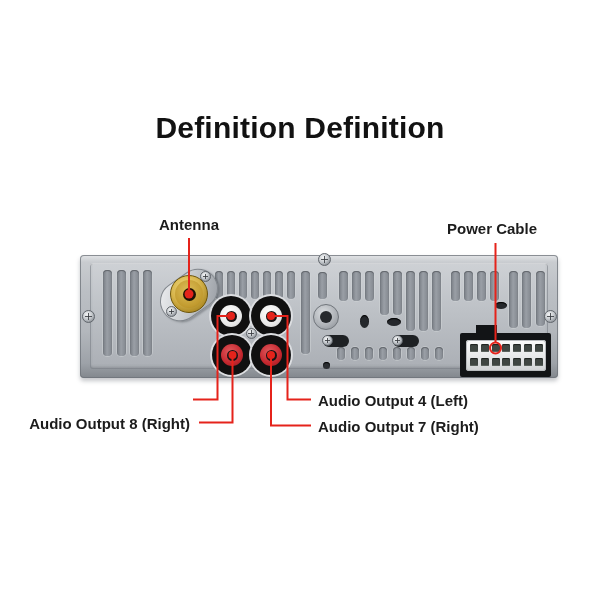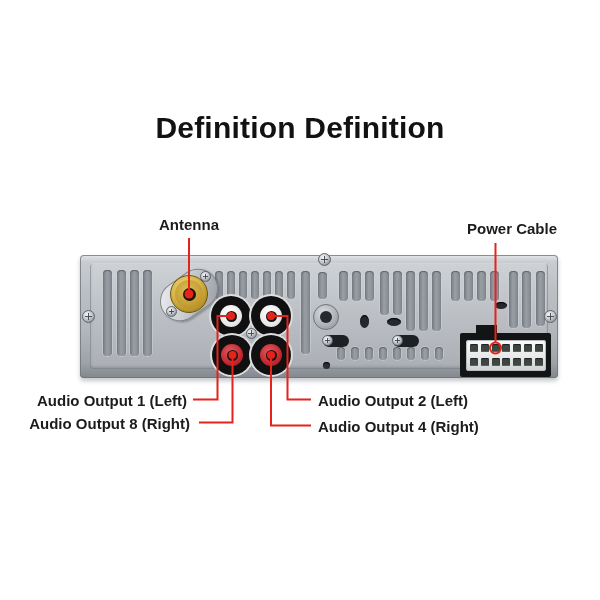--- a/index.html
+++ b/index.html
@@ -4,21 +4,21 @@
 <style>
   html,body{margin:0;padding:0;background:#fff;}
   .stage{position:relative;width:600px;height:600px;background:#ffffff;
          font-family:"Liberation Sans",sans-serif;overflow:hidden;}
 
   
   .title{position:absolute;left:0;top:111px;width:600px;text-align:center;
          font-size:30px;font-weight:bold;color:#121212;letter-spacing:.2px;}
   .callout-label{position:absolute;font-size:15px;font-weight:bold;color:#1c1c1c;white-space:nowrap;}
   .lbl-antenna{left:189px;top:216px;transform:translateX(-50%);}
-  .lbl-power{left:512px;top:220px;transform:translateX(-50%);}
+  .lbl-power{left:492px;top:220px;transform:translateX(-50%);}
   .lbl-ao1l{right:413px;top:392px;}
   .lbl-ao1r{right:410px;top:415px;}
   .lbl-ao2l{left:318px;top:392px;}
   .lbl-ao2r{left:318px;top:418px;}
 
   
   .panel{position:absolute;left:80px;top:255px;width:478px;height:123px;border-radius:4px;
          background:linear-gradient(180deg,#e3e5e7 0px,#c9ccd0 7px,#bbbfc4 30%,#b3b7bc 62%,#9da2a8 88%,#82878d 100%);
          box-shadow:0 3px 4px rgba(90,95,102,.35), inset 0 0 0 1px rgba(108,113,120,.75);}
   .inner-face{position:absolute;left:10px;top:8px;width:458px;height:106px;border-radius:3px;
@@ -79,24 +79,23 @@
 </style>
 </head>
 <body>
 
 <div class="stage">
 
   <div class="title">Definition Definition</div>
 
   <div class="callout-label lbl-antenna">Antenna</div>
   <div class="callout-label lbl-power">Power Cable</div>
-  <div class="callout-label lbl-ao1l">Audio Output 1 (Left)</div>
   <div class="callout-label lbl-ao1r">Audio Output 8 (Right)</div>
-  <div class="callout-label lbl-ao2l">Audio Output 2 (Left)</div>
-  <div class="callout-label lbl-ao2r">Audio Output 4 (Right)</div>
+  <div class="callout-label lbl-ao2l">Audio Output 4 (Left)</div>
+  <div class="callout-label lbl-ao2r">Audio Output 7 (Right)</div>
 
   <div class="panel">
     <div class="inner-face"></div>
     <div id="slot-layer">
         <div class="slot" style="left: 23px; top: 15px; width: 9px; height: 86px;"></div>
         <div class="slot" style="left: 37px; top: 15px; width: 9px; height: 86px;"></div>
         <div class="slot" style="left: 50px; top: 15px; width: 9px; height: 86px;"></div>
         <div class="slot" style="left: 63px; top: 15px; width: 9px; height: 86px;"></div>
         <div class="slot" style="left: 135px; top: 16px; width: 8px; height: 28px;"></div>
         <div class="slot" style="left: 147px; top: 16px; width: 8px; height: 28px;"></div>

